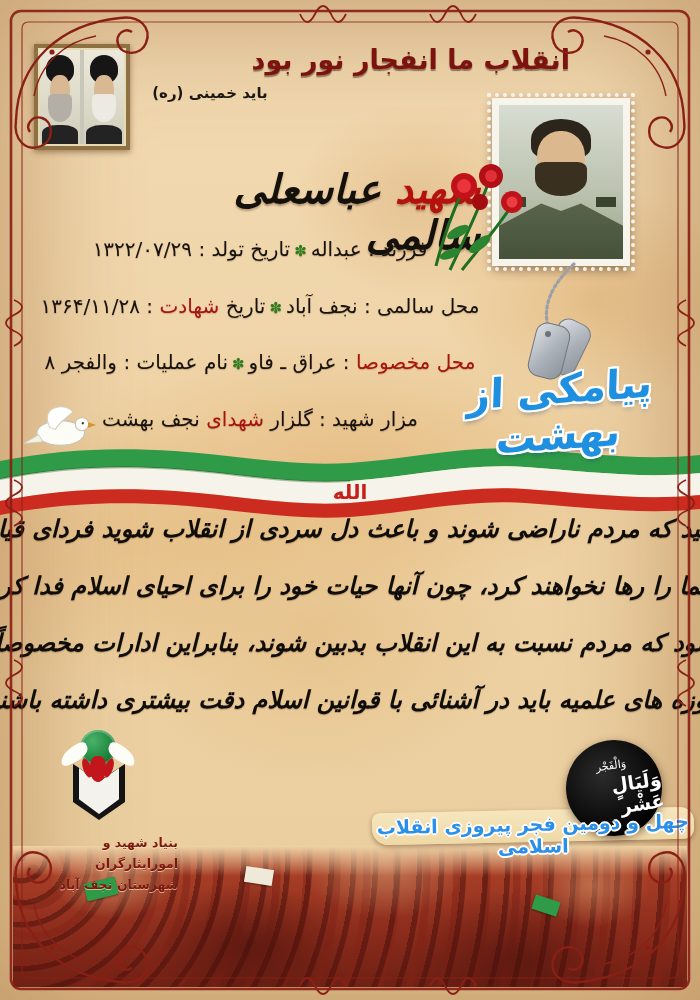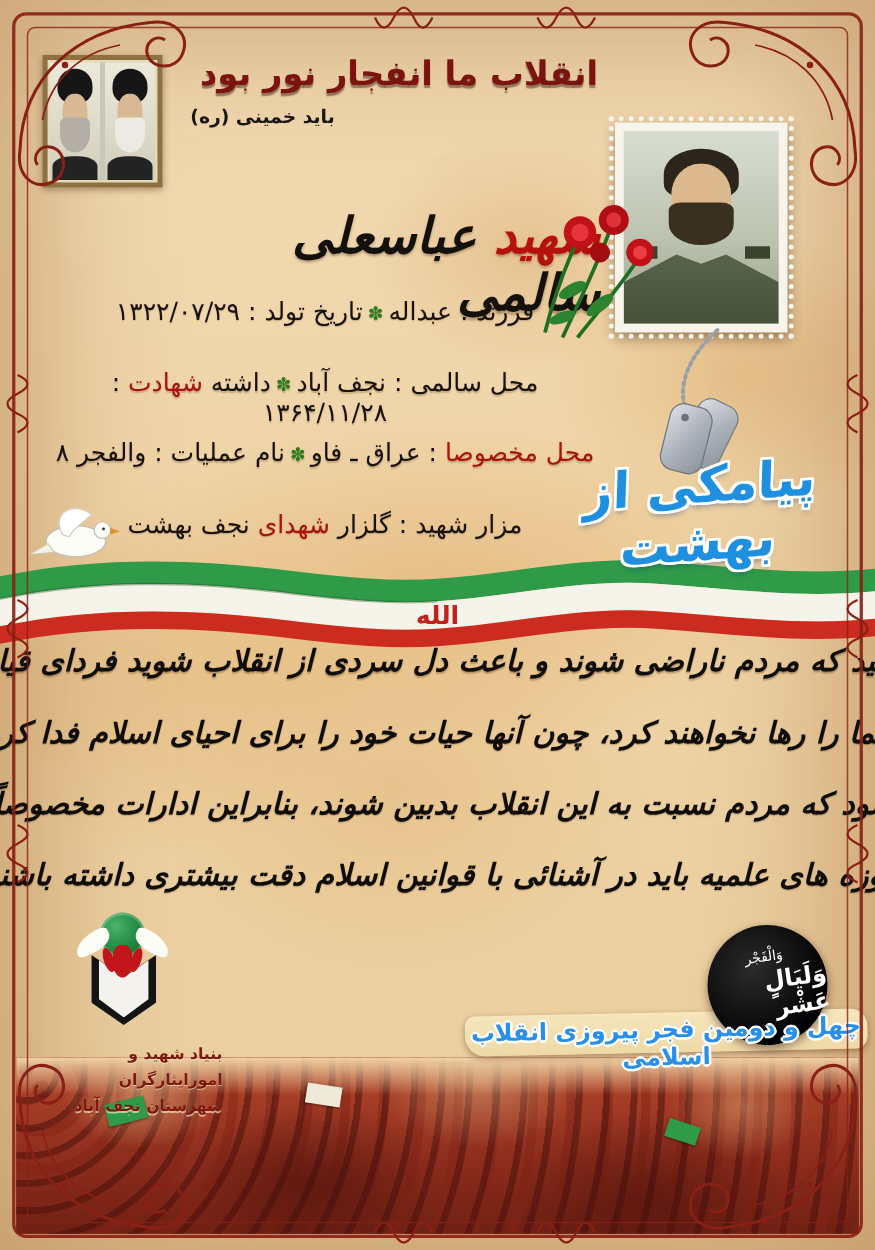--- a/index.html
+++ b/index.html
@@ -23,22 +23,22 @@
     border:4px solid #8f7040;background:#c9c6ba;display:flex;
     box-shadow:0 2px 6px rgba(60,30,10,.45), inset 0 0 0 2px #e6d9b5;}
   .portrait{flex:1;position:relative;background:linear-gradient(#ece9da,#d2cebc);margin:2px;overflow:hidden;}
   .portrait .turban{position:absolute;top:5%;left:14%;width:72%;height:30%;background:#161616;border-radius:50% 50% 42% 42%;}
   .portrait .face{position:absolute;top:27%;left:25%;width:50%;height:32%;background:#d9b894;border-radius:45%;}
   .portrait .beard{position:absolute;top:47%;left:21%;width:58%;height:30%;border-radius:22% 22% 60% 60%;}
   .portrait .robe{position:absolute;bottom:0;left:4%;width:92%;height:20%;background:#232323;border-radius:42% 42% 0 0;}
   .beard-gray{background:#b3afa6;}
   .beard-white{background:#eceae2;}
 
-  .title{position:absolute;left:160px;top:44px;width:420px;z-index:6;
-    direction:rtl;text-align:left;font-size:27px;font-weight:bold;color:#7c130e;
+  .title{position:absolute;left:150px;top:44px;width:420px;z-index:6;
+    direction:rtl;text-align:right;font-size:27px;font-weight:bold;color:#7c130e;
     text-shadow:0 2px 1px rgba(40,10,5,.45);}
   .attribution{position:absolute;left:100px;top:84px;width:220px;z-index:6;
     direction:rtl;text-align:center;font-size:15px;font-weight:bold;color:#1c1712;}
 
   
   .stamp{position:absolute;left:492px;top:98px;width:138px;height:168px;z-index:8;
     background:#f7f4ec;padding:7px;box-sizing:border-box;
     outline:4px dotted #f7f4ec;outline-offset:1px;
     box-shadow:0 4px 10px rgba(50,20,5,.45);}
   .photo{position:relative;width:100%;height:100%;overflow:hidden;
@@ -205,21 +205,21 @@
 
   <div class="name-line">
     <span class="prefix">شهید</span>
     <span>عباسعلی سالمی</span>
   </div>
 
   <div class="info-line" style="top:237px;">
     <span>فرزند : عبداله</span><span class="flower">✽</span><span>تاریخ تولد : ۱۳۲۲/۰۷/۲۹</span>
   </div>
   <div class="info-line" style="top:294px;">
-    <span>محل سالمی : نجف آباد</span><span class="flower">✽</span><span>داشته</span>&nbsp;<span class="red">شهادت</span>&nbsp;<span>: ۱۳۶۴/۱۱/۲۸</span>
+    <span>محل سالمی : نجف آباد</span><span class="flower">✽</span><span>تاریخ</span>&nbsp;<span class="red">شهادت</span>&nbsp;<span>: ۱۳۶۴/۱۱/۲۸</span>
   </div>
   <div class="info-line" style="top:350px;">
     <span class="red">محل مخصوصا</span>&nbsp;<span>: عراق ـ فاو</span><span class="flower">✽</span><span>نام عملیات : والفجر ۸</span>
   </div>
   <div class="info-line" style="top:407px;">
     <span>مزار شهید : گلزار</span>&nbsp;<span class="red">شهدای</span>&nbsp;<span>نجف بهشت</span>
   </div>
 
   <div class="blue-script">پیامکی از بهشت</div>
 

